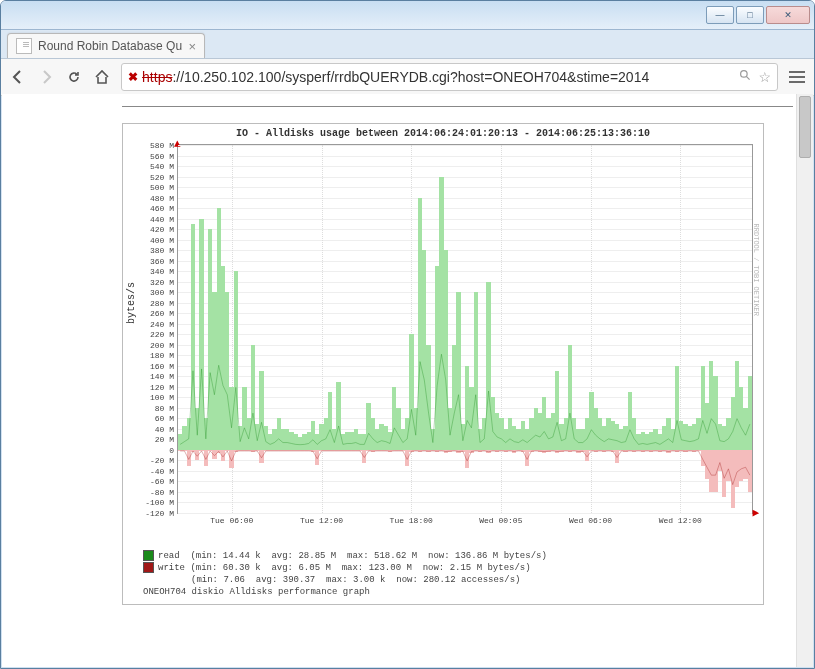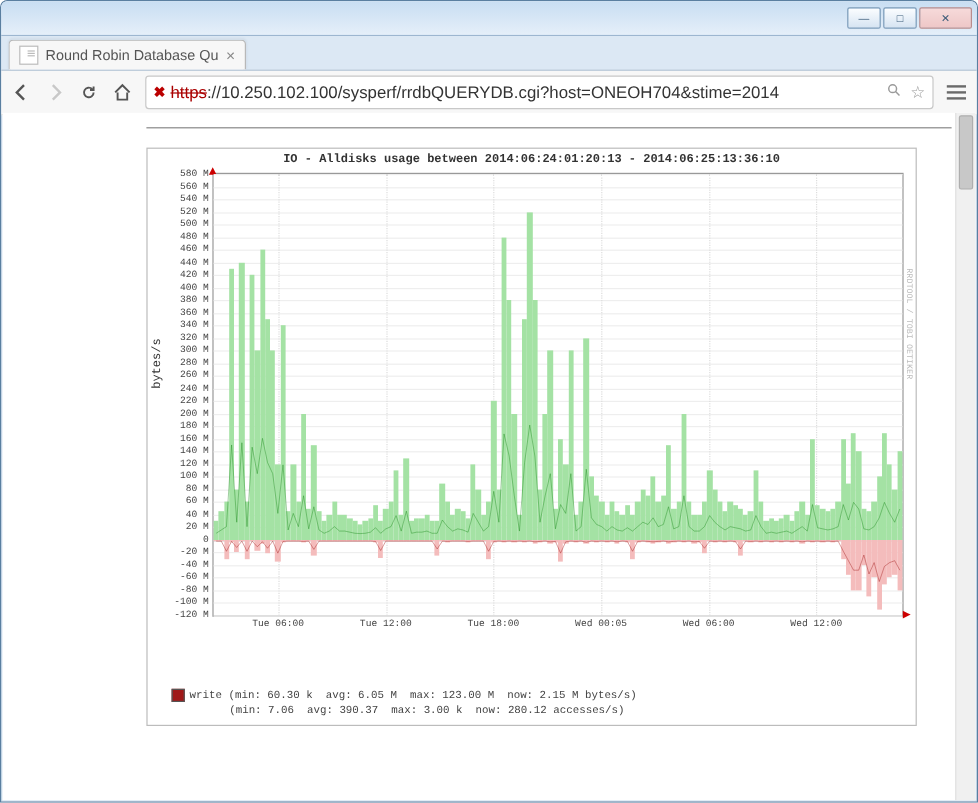--- a/index.html
+++ b/index.html
@@ -496,19 +496,21 @@
             <div class="area-r" style="left: 98.5075%; width: 0.746269%; height: 11.4286%; bottom: 17.1429%;"></div>
             <div class="area-w" style="left: 98.5075%; width: 0.746269%; top: 82.8571%; height: 7.85714%;"></div>
             <div class="area-r" style="left: 99.2537%; width: 0.746269%; height: 20%; bottom: 17.1429%;"></div>
             <div class="area-w" style="left: 99.2537%; width: 0.746269%; top: 82.8571%; height: 11.4286%;"></div>
             <svg width="100%" height="100%" preserveAspectRatio="none" viewBox="0 0 100 100" style="position: absolute; left: 0px; top: 0px;">
               <polyline points="0.373134328358209,81.35714285714286 1.119402985074627,80.60714285714286 1.8656716417910448,79.85714285714286 2.611940298507463,61.35714285714286 3.3582089552238807,78.85714285714286 4.104477611940299,60.85714285714286 4.850746268656716,79.85714285714286 5.597014925373134,61.85714285714286 6.343283582089553,67.85714285714286 7.089552238805971,59.85714285714286 7.835820895522389,65.35714285714286 8.582089552238806,67.85714285714286 9.328358208955224,76.85714285714286 10.074626865671643,65.85714285714286 10.82089552238806,80.60714285714286 11.567164179104479,76.85714285714286 12.313432835820896,79.85714285714286 13.059701492537314,72.85714285714286 13.805970149253731,80.35714285714286 14.55223880597015,75.35714285714286 15.298507462686569,80.60714285714286 16.044776119402986,81.35714285714286 16.791044776119403,80.85714285714286 17.537313432835823,79.85714285714286 18.28358208955224,80.85714285714286 19.029850746268657,80.85714285714286 19.776119402985074,81.10714285714286 20.522388059701495,81.35714285714286 21.26865671641791,81.42857142857143 22.01492537313433,81.35714285714286 22.76119402985075,81.10714285714286 23.507462686567166,80.10714285714286 24.253731343283583,81.35714285714286 25,80.35714285714286 25.74626865671642,79.85714285714286 26.492537313432837,77.35714285714286 27.238805970149254,80.85714285714286 27.985074626865675,76.35714285714286 28.731343283582092,81.35714285714286 29.47761194029851,81.10714285714286 30.223880597014926,81.10714285714286 30.970149253731346,80.85714285714286 31.716417910447763,81.35714285714286 32.462686567164184,81.35714285714286 33.2089552238806,78.35714285714286 33.95522388059702,79.85714285714286 34.701492537313435,80.85714285714286 35.44776119402985,80.35714285714286 36.19402985074627,80.60714285714286 36.940298507462686,81.10714285714286 37.68656716417911,76.85714285714286 38.43283582089553,78.85714285714286 39.17910447761194,80.85714285714286 39.92537313432836,79.85714285714286 40.67164179104478,71.85714285714286 41.417910447761194,78.85714285714286 42.16417910447761,58.85714285714286 42.910447761194035,63.85714285714286 43.65671641791045,72.85714285714286 44.40298507462687,80.85714285714286 45.149253731343286,65.35714285714286 45.8955223880597,56.85714285714286 46.64179104477612,63.85714285714286 47.38805970149254,78.85714285714286 48.13432835820896,72.85714285714286 48.88059701492538,67.85714285714286 49.626865671641795,80.35714285714286 50.37313432835821,74.85714285714286 51.11940298507463,76.85714285714286 51.865671641791046,67.85714285714286 52.61194029850746,80.85714285714286 53.35820895522389,79.85714285714286 54.104477611940304,66.85714285714286 54.85074626865672,77.85714285714286 55.59701492537314,79.35714285714286 56.343283582089555,79.85714285714286 57.08955223880597,80.85714285714286 57.83582089552239,79.85714285714286 58.58208955223881,80.60714285714286 59.32835820895523,80.85714285714286 60.07462686567165,80.10714285714286 60.820895522388064,80.85714285714286 61.56716417910448,79.85714285714286 62.3134328358209,78.85714285714286 63.059701492537314,79.35714285714286 63.80597014925374,77.85714285714286 64.55223880597015,79.85714285714286 65.29850746268657,79.35714285714286 66.04477611940298,75.35714285714286 66.7910447761194,80.35714285714286 67.53731343283583,79.85714285714286 68.28358208955224,72.85714285714286 69.02985074626866,79.85714285714286 69.77611940298507,80.85714285714286 70.5223880597015,80.85714285714286 71.26865671641791,79.85714285714286 72.01492537313433,77.35714285714286 72.76119402985076,78.85714285714286 73.50746268656717,79.85714285714286 74.25373134328359,80.60714285714286 75,79.85714285714286 75.74626865671642,80.10714285714286 76.49253731343283,80.35714285714286 77.23880597014926,80.85714285714286 77.98507462686568,80.60714285714286 78.73134328358209,77.35714285714286 79.47761194029852,79.85714285714286 80.22388059701493,81.35714285714286 80.97014925373135,81.10714285714286 81.71641791044776,81.35714285714286 82.46268656716418,81.10714285714286 83.20895522388061,80.85714285714286 83.95522388059702,81.35714285714286 84.70149253731344,80.60714285714286 85.44776119402985,79.85714285714286 86.19402985074628,80.85714285714286 86.94029850746269,74.85714285714286 87.68656716417911,80.10714285714286 88.43283582089553,80.35714285714286 89.17910447761194,80.60714285714286 89.92537313432837,80.35714285714286 90.67164179104478,79.85714285714286 91.4179104477612,74.85714285714286 92.16417910447761,78.35714285714286 92.91044776119404,74.35714285714286 93.65671641791046,75.85714285714286 94.40298507462687,80.35714285714286 95.1492537313433,80.60714285714286 95.8955223880597,79.85714285714286 96.64179104477613,77.85714285714286 97.38805970149254,74.35714285714286 98.13432835820896,76.85714285714286 98.88059701492539,78.85714285714286 99.6268656716418,75.85714285714286" fill="none" stroke="#1a8a1a" stroke-width="0.35" vector-effect="non-scaling-stroke"></polyline>
               <polyline points="0.373134328358209,83.14285714285715 1.119402985074627,83.14285714285715 1.8656716417910448,85.42857142857143 2.611940298507463,83.2 3.3582089552238807,84.57142857142857 4.104477611940299,83.14285714285715 4.850746268656716,85.42857142857143 5.597014925373134,83.14285714285715 6.343283582089553,84.4 7.089552238805971,83.28571428571429 7.835820895522389,84.74285714285715 8.582089552238806,83.14285714285715 9.328358208955224,85.85714285714286 10.074626865671643,83.2 10.82089552238806,83.14285714285715 11.567164179104479,83.14285714285715 12.313432835820896,83.14285714285715 13.059701492537314,83.2 13.805970149253731,83.14285714285715 14.55223880597015,85 15.298507462686569,83.14285714285715 16.044776119402986,83.14285714285715 16.791044776119403,83.14285714285715 17.537313432835823,83.14285714285715 18.28358208955224,83.14285714285715 19.029850746268657,83.14285714285715 19.776119402985074,83.14285714285715 20.522388059701495,83.14285714285715 21.26865671641791,83.14285714285715 22.01492537313433,83.14285714285715 22.76119402985075,83.14285714285715 23.507462686567166,83.2 24.253731343283583,85.25714285714287 25,83.14285714285715 25.74626865671642,83.14285714285715 26.492537313432837,83.14285714285715 27.238805970149254,83.14285714285715 27.985074626865675,83.14285714285715 28.731343283582092,83.14285714285715 29.47761194029851,83.14285714285715 30.223880597014926,83.14285714285715 30.970149253731346,83.14285714285715 31.716417910447763,83.14285714285715 32.462686567164184,84.91428571428571 33.2089552238806,83.14285714285715 33.95522388059702,83.2 34.701492537313435,83.14285714285715 35.44776119402985,83.14285714285715 36.19402985074627,83.14285714285715 36.940298507462686,83.2 37.68656716417911,83.14285714285715 38.43283582089553,83.14285714285715 39.17910447761194,83.14285714285715 39.92537313432836,85.42857142857143 40.67164179104478,83.2 41.417910447761194,83.14285714285715 42.16417910447761,83.2 42.910447761194035,83.14285714285715 43.65671641791045,83.2 44.40298507462687,83.14285714285715 45.149253731343286,83.2 45.8955223880597,83.14285714285715 46.64179104477612,83.28571428571429 47.38805970149254,83.2 48.13432835820896,83.14285714285715 48.88059701492538,83.28571428571429 49.626865671641795,83.2 50.37313432835821,85.85714285714286 51.11940298507463,83.28571428571429 51.865671641791046,83.14285714285715 52.61194029850746,83.2 53.35820895522389,83.14285714285715 54.104477611940304,83.37142857142858 54.85074626865672,83.14285714285715 55.59701492537314,83.2 56.343283582089555,83.14285714285715 57.08955223880597,83.2 57.83582089552239,83.14285714285715 58.58208955223881,83.28571428571429 59.32835820895523,83.14285714285715 60.07462686567165,83.2 60.820895522388064,85.42857142857143 61.56716417910448,83.2 62.3134328358209,83.14285714285715 63.059701492537314,83.2 63.80597014925374,83.28571428571429 64.55223880597015,83.2 65.29850746268657,83.14285714285715 66.04477611940298,83.28571428571429 66.7910447761194,83.2 67.53731343283583,83.14285714285715 68.28358208955224,83.2 69.02985074626866,83.14285714285715 69.77611940298507,83.28571428571429 70.5223880597015,83.2 71.26865671641791,84.74285714285715 72.01492537313433,83.14285714285715 72.76119402985076,83.2 73.50746268656717,83.14285714285715 74.25373134328359,83.2 75,83.14285714285715 75.74626865671642,83.2 76.49253731343283,84.91428571428571 77.23880597014926,83.14285714285715 77.98507462686568,83.2 78.73134328358209,83.14285714285715 79.47761194029852,83.2 80.22388059701493,83.14285714285715 80.97014925373135,83.2 81.71641791044776,83.14285714285715 82.46268656716418,83.2 83.20895522388061,83.14285714285715 83.95522388059702,83.2 84.70149253731344,83.14285714285715 85.44776119402985,83.28571428571429 86.19402985074628,83.14285714285715 86.94029850746269,83.2 87.68656716417911,83.14285714285715 88.43283582089553,83.2 89.17910447761194,83.14285714285715 89.92537313432837,83.2 90.67164179104478,83.14285714285715 91.4179104477612,85.42857142857143 92.16417910447761,87.57142857142857 92.91044776119404,89.71428571428572 93.65671641791046,89.71428571428572 94.40298507462687,86.28571428571429 95.1492537313433,90.57142857142857 95.8955223880597,88 96.64179104477613,92.28571428571429 97.38805970149254,88.85714285714286 98.13432835820896,88 98.88059701492539,87.57142857142857 99.6268656716418,89.71428571428572" fill="none" stroke="#a01818" stroke-width="0.35" vector-effect="non-scaling-stroke"></polyline>
             </svg>
           </div>
         <div class="legend" id="legend">
+            <div><span class="lsw r"></span>read &nbsp;(min: 14.44 k&nbsp;&nbsp;avg: 28.85 M&nbsp;&nbsp;max: 518.62 M&nbsp;&nbsp;now: 136.86 M bytes/s)</div>
             <div><span class="lsw w"></span>write (min: 60.30 k&nbsp;&nbsp;avg: 6.05 M&nbsp;&nbsp;max: 123.00 M&nbsp;&nbsp;now: 2.15 M bytes/s)</div>
             <div style="padding-left:48px">(min: 7.06&nbsp;&nbsp;avg: 390.37&nbsp;&nbsp;max: 3.00 k&nbsp;&nbsp;now: 280.12  accesses/s)</div>
+            <div>ONEOH704 diskio Alldisks performance graph</div>
           </div>
       </div>
     </div>
   </div>
 </div>
 
 </body></html>

